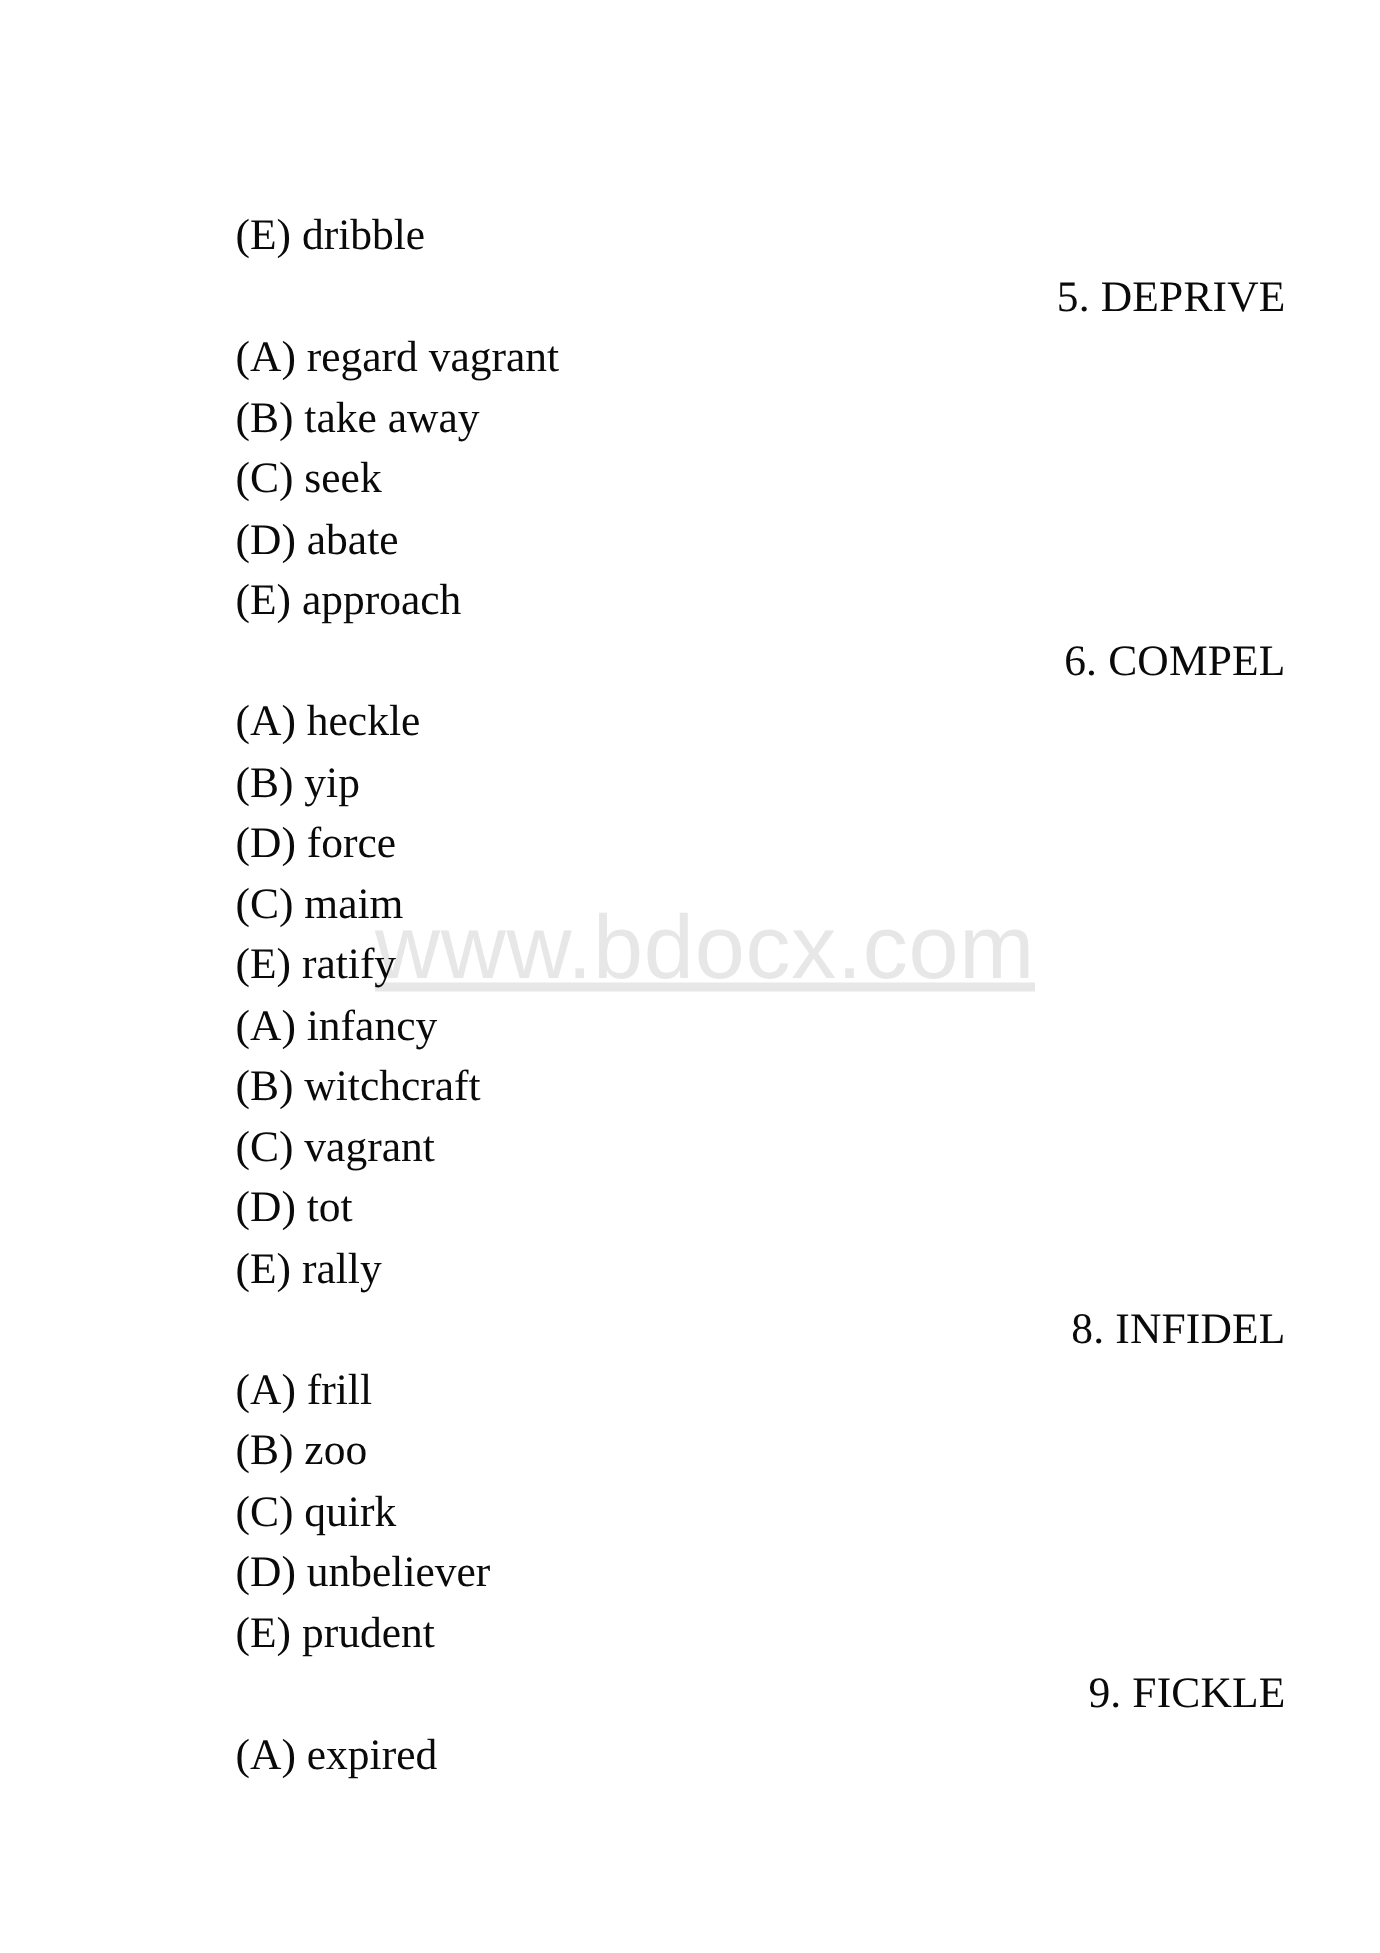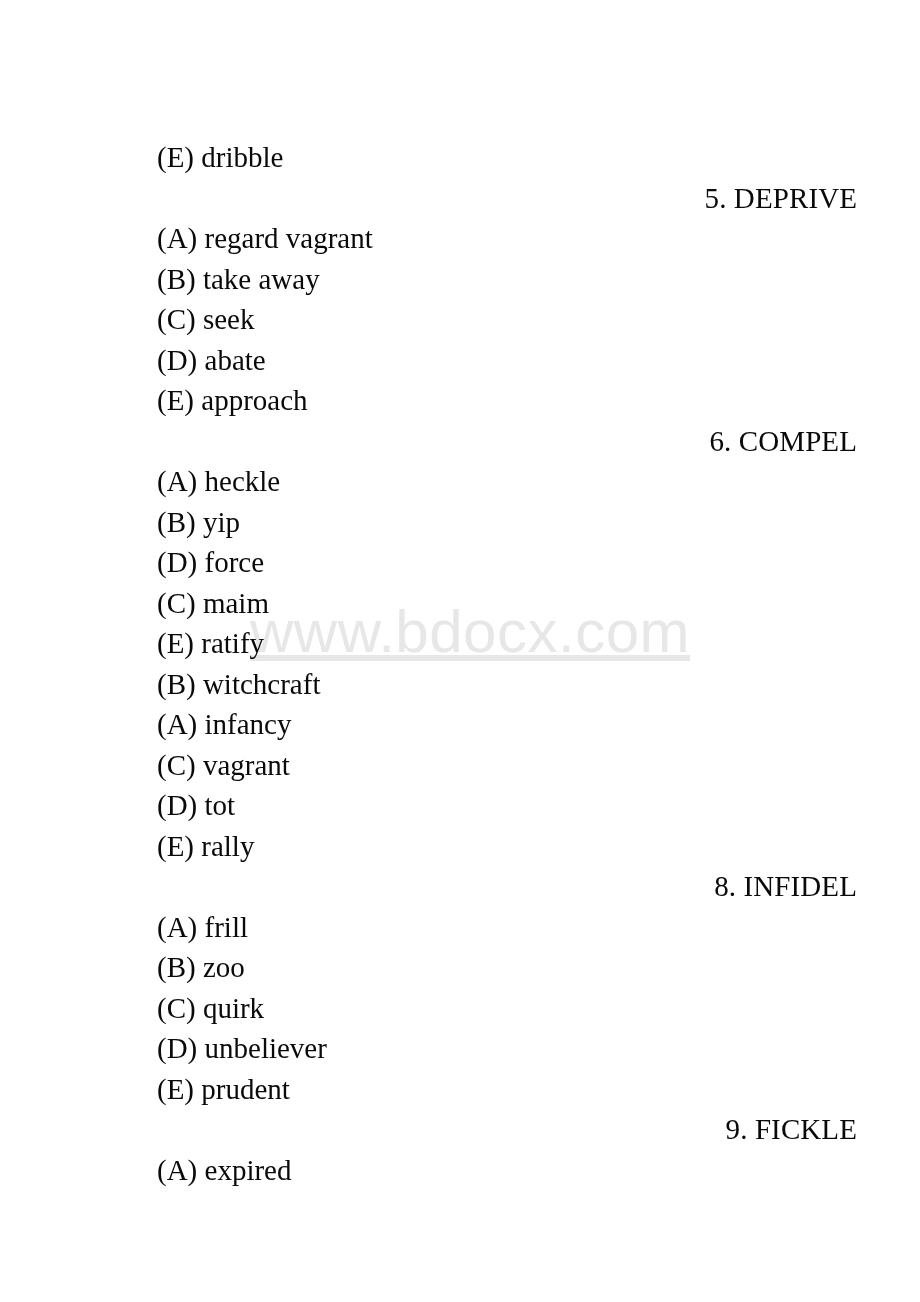--- a/index.html
+++ b/index.html
@@ -71,22 +71,22 @@
       <div class="doc-line">(B) take away</div>
       <div class="doc-line">(C) seek</div>
       <div class="doc-line">(D) abate</div>
       <div class="doc-line">(E) approach</div>
       <div class="doc-line heading">6. COMPEL</div>
       <div class="doc-line">(A) heckle</div>
       <div class="doc-line">(B) yip</div>
       <div class="doc-line">(D) force</div>
       <div class="doc-line">(C) maim</div>
       <div class="doc-line">(E) ratify</div>
+      <div class="doc-line">(A) infancy</div>
       <div class="doc-line">(B) witchcraft</div>
-      <div class="doc-line">(A) infancy</div>
       <div class="doc-line">(C) vagrant</div>
       <div class="doc-line">(D) tot</div>
       <div class="doc-line">(E) rally</div>
       <div class="doc-line heading">8. INFIDEL</div>
       <div class="doc-line">(A) frill</div>
       <div class="doc-line">(B) zoo</div>
       <div class="doc-line">(C) quirk</div>
       <div class="doc-line">(D) unbeliever</div>
       <div class="doc-line">(E) prudent</div>
       <div class="doc-line heading">9. FICKLE</div>

